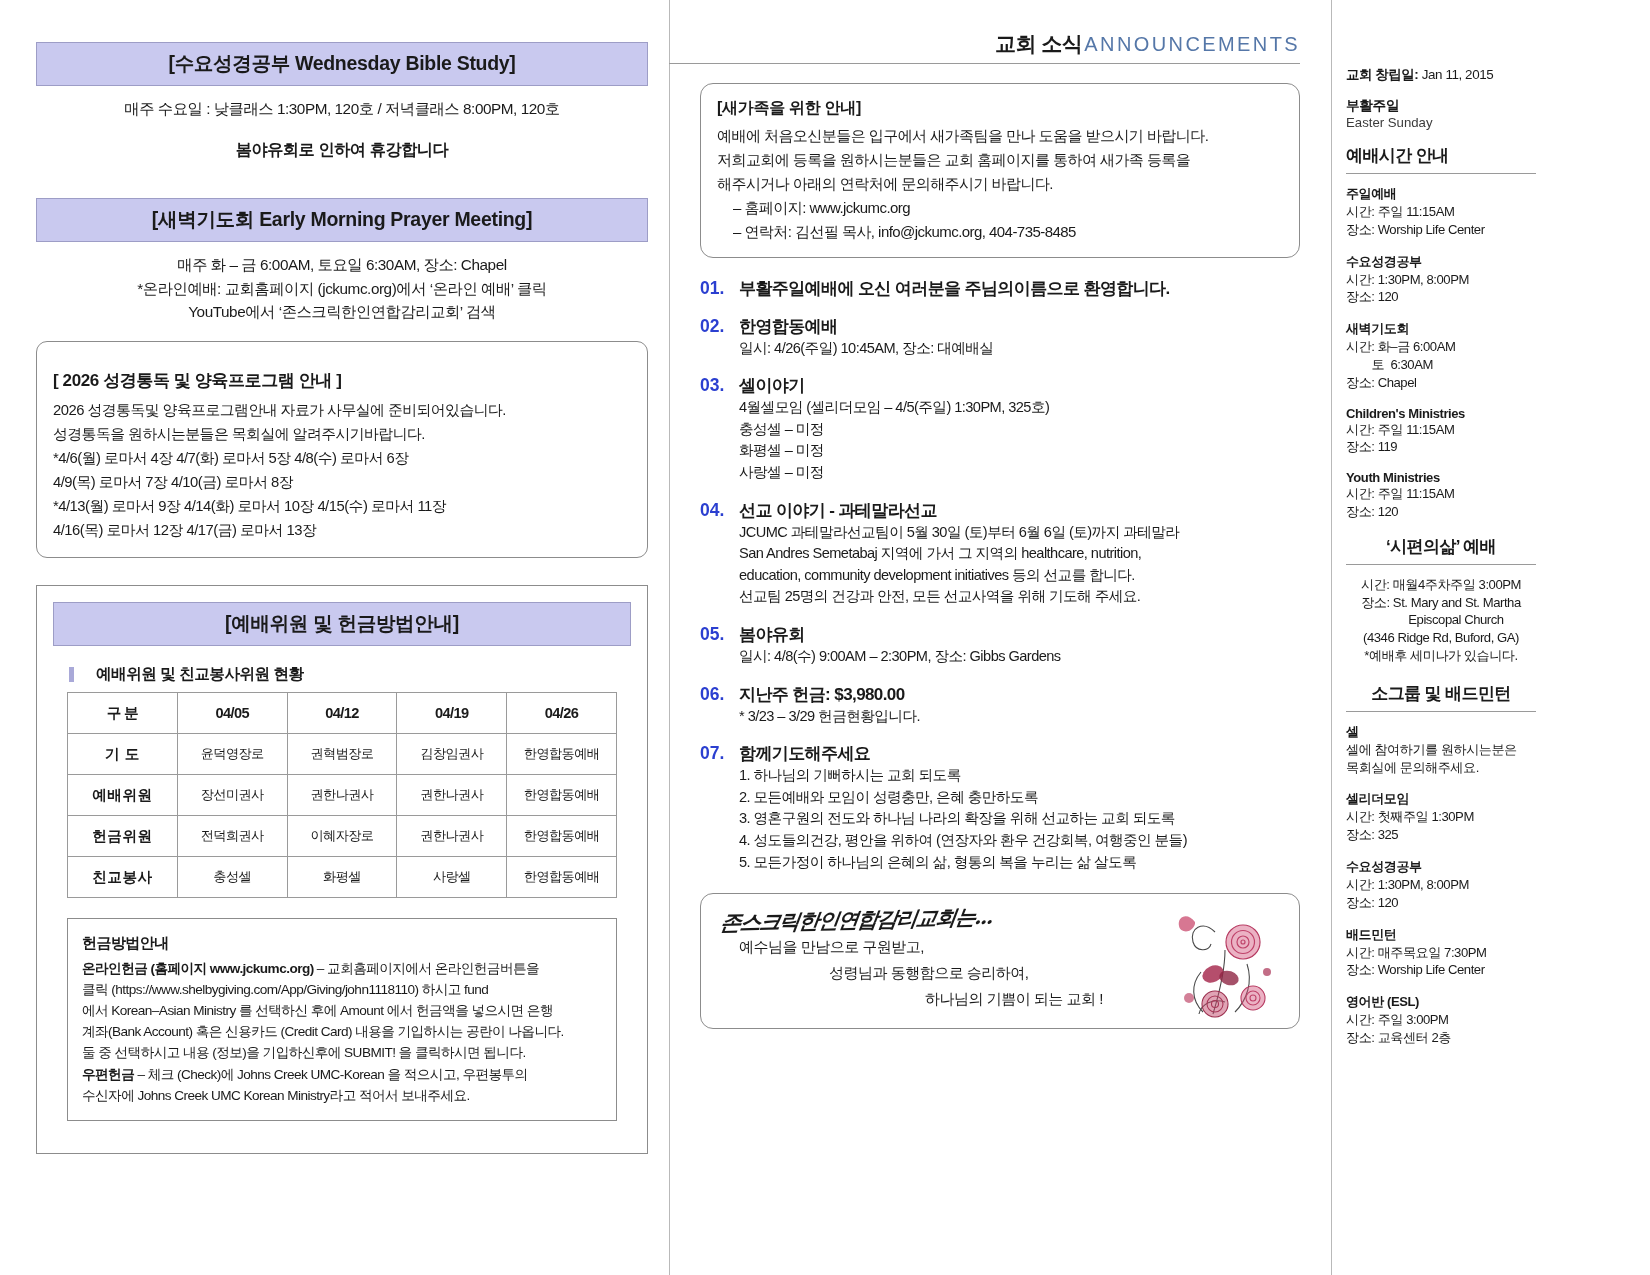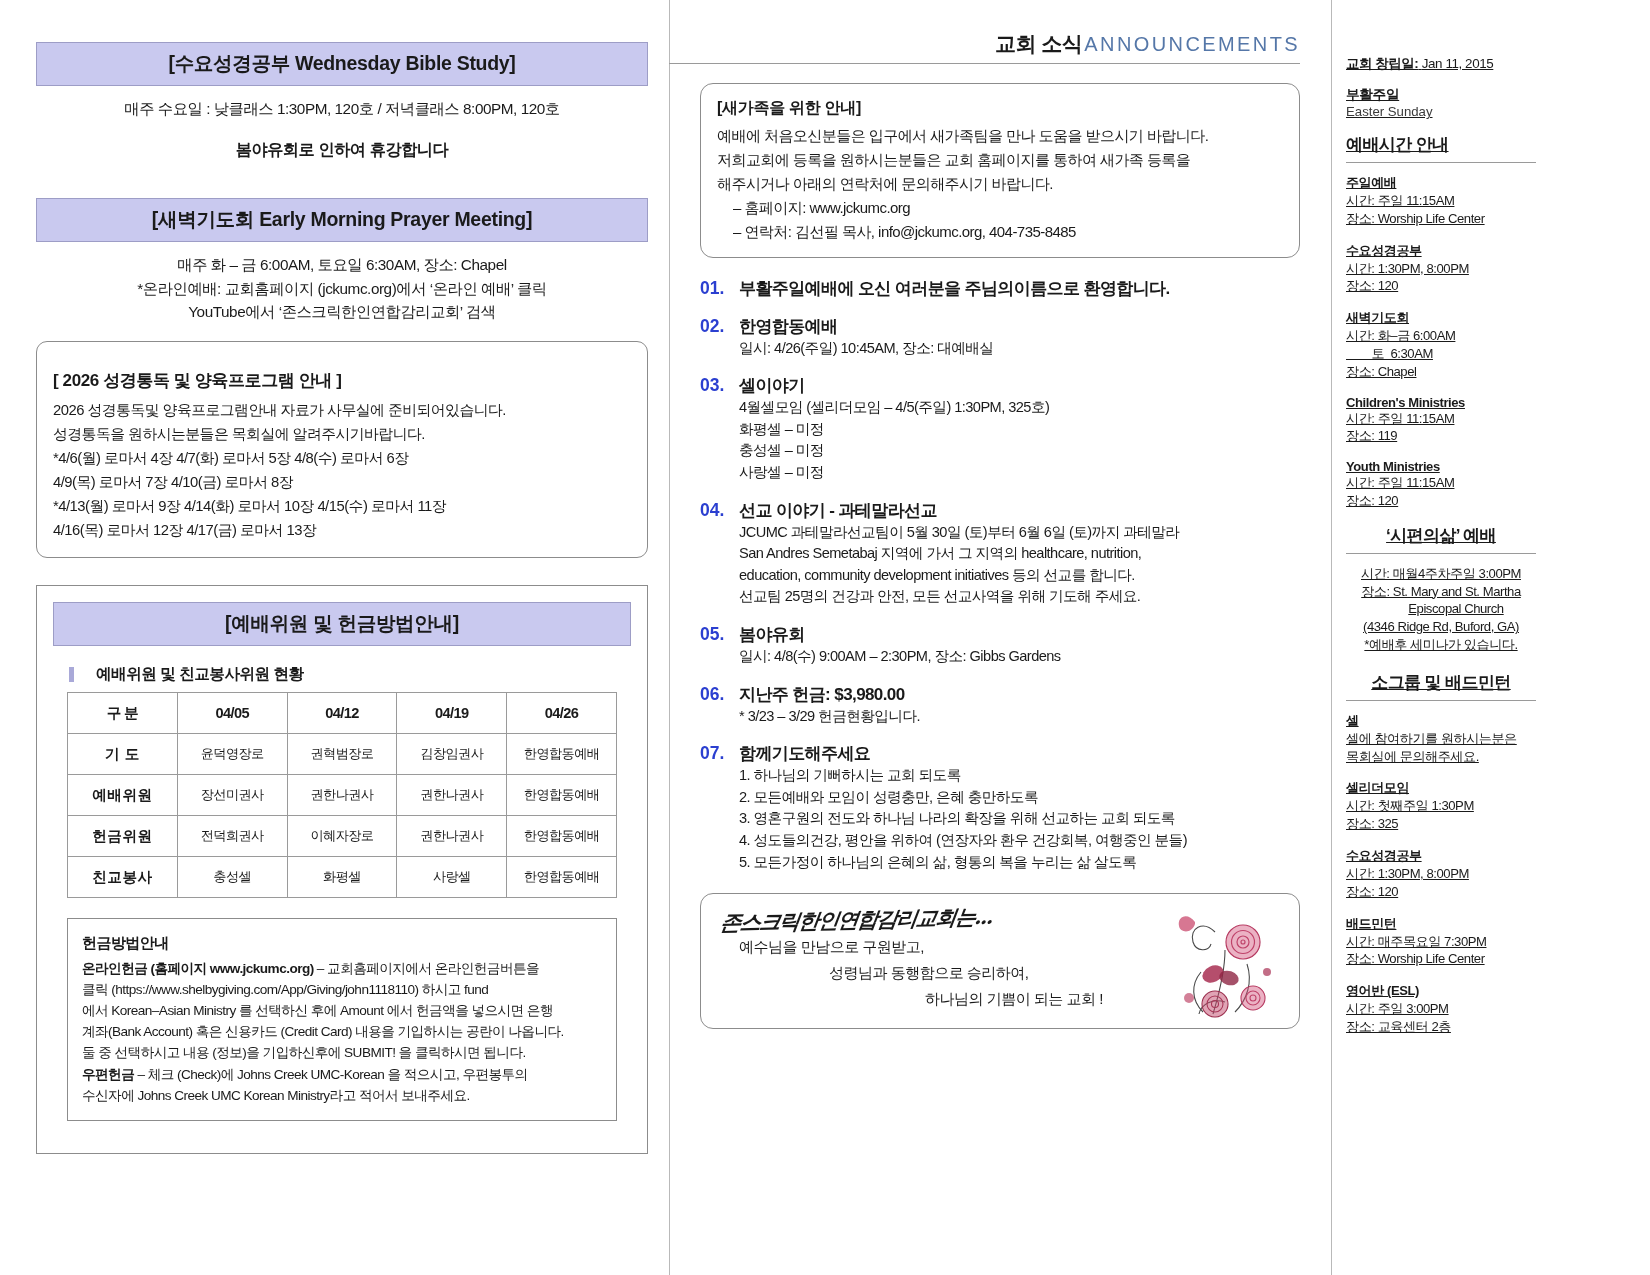--- a/index.html
+++ b/index.html
@@ -139,21 +139,21 @@
     transform: skewX(-9deg) rotate(-1.4deg);
     display: inline-block;
     margin: 2px 0 4px 4px;
   }
   .motto .m1 { font-size: 15px; letter-spacing: -0.5px; display: block; margin-left: 22px; }
   .motto .m2 { font-size: 15px; letter-spacing: -0.5px; display: block; margin-left: 112px; margin-top: 7px;}
   .motto .m3 { font-size: 15px; letter-spacing: -0.5px; display: block; margin-left: 208px; margin-top: 7px;}
   .flower { position: absolute; right: 14px; top: 8px; width: 130px; height: 122px; }
 
   
-  .side-col { position: absolute; left: 1346px; top: 55px; width: 190px; text-decoration: underline; }
+  .side-col { position: absolute; left: 1346px; top: 66px; width: 190px; }
   .sc-found {
     font-size: 13.4px; letter-spacing: -0.4px; margin-bottom: 13px; white-space: nowrap;
   }
   .sc-found b { font-weight: bold; }
   .sc-easter-kr { font-weight: bold; font-size: 13.6px; letter-spacing: -0.3px; }
   .sc-easter-en { font-size: 13.2px; color: #3b3b3b; margin-bottom: 14px; }
   .sc-sec {
     font-weight: bold; font-size: 17px; letter-spacing: -0.6px;
     padding-bottom: 6px; border-bottom: 1px solid #9a9a9a; margin-bottom: 11px;
   }
@@ -298,22 +298,22 @@
       </div>
     </div>
 
     <div class="ann-item">
       <div class="ann-row">
         <span class="ann-num">03.</span>
         <span class="ann-title">셀이야기</span>
       </div>
       <div class="ann-sub">
         <span class="sl">4월셀모임 (셀리더모임 – 4/5(주일) 1:30PM, 325호)</span>
+        <span class="sl">충성셀 – 미정</span>
         <span class="sl">화평셀 – 미정</span>
-        <span class="sl">충성셀 – 미정</span>
         <span class="sl">사랑셀 – 미정</span>
       </div>
     </div>
 
     <div class="ann-item">
       <div class="ann-row">
         <span class="ann-num">04.</span>
         <span class="ann-title">선교 이야기 - 과테말라선교</span>
       </div>
       <div class="ann-sub">

